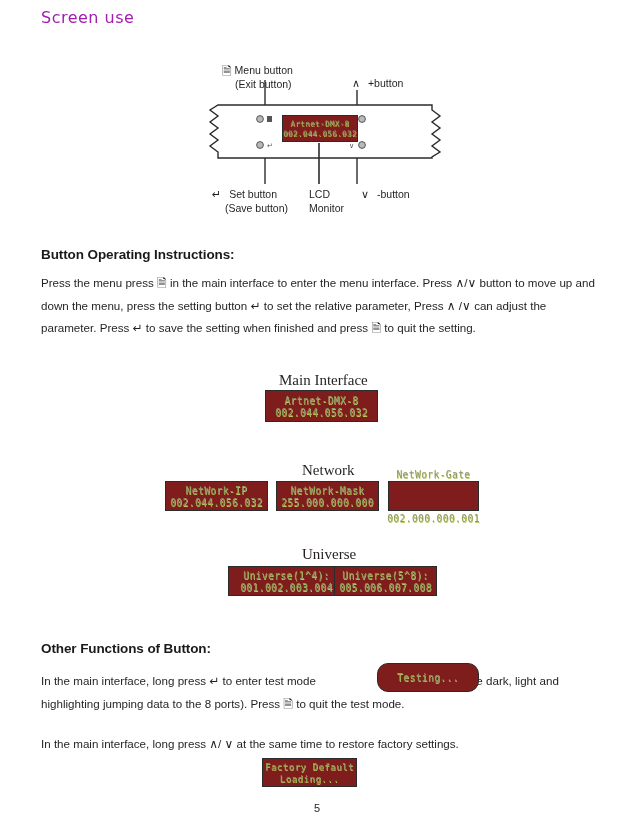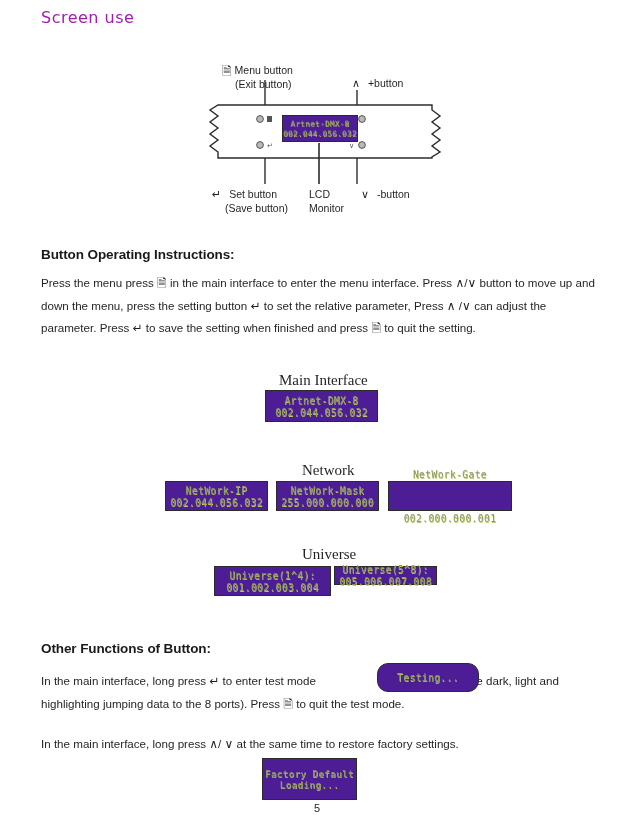--- a/index.html
+++ b/index.html
@@ -64,21 +64,21 @@
   }
   .glyph-doc {
     display: inline-block;
     font-size: 12px;
     line-height: 10px;
     vertical-align: -1px;
   }
 
   
   .lcd {
-    background: #4c1d95;
+    background: #7f1d1d;
     border: 1.5px solid #2b2b2b;
     box-sizing: border-box;
     font-family: "DejaVu Sans Mono", monospace;
     color: #8d9a63;
     text-shadow: 0.5px 0.5px 0 #b8c75f;
     text-align: center;
     letter-spacing: 0.4px;
     display: flex;
     flex-direction: column;
     align-items: center;
@@ -139,37 +139,37 @@
     font-size: 9.6px;
     padding-top: 1px;
   }
 
   .t-main { left: 279px; top: 372px; }
   .lcd-main { left: 265px; top: 390px; width: 113px; height: 32px; }
 
   .t-network { left: 302px; top: 462px; }
   .lcd-net1 { left: 165px; top: 481px; width: 103px; height: 30px; }
   .lcd-net2 { left: 276px; top: 481px; width: 103px; height: 30px; }
-  .lcd-net3 { left: 388px; top: 481px; width: 124px; height: 30px; gap: 32px; }
+  .lcd-net3 { left: 388px; top: 481px; width: 91px; height: 30px; gap: 32px; }
 
   .t-universe { left: 302px; top: 546px; }
-  .lcd-uni1 { left: 214px; top: 566px; width: 117px; height: 30px; }
-  .lcd-uni2 { left: 334px; top: 566px; width: 103px; height: 19px; }
+  .lcd-uni1 { left: 228px; top: 566px; width: 117px; height: 30px; }
+  .lcd-uni2 { left: 334px; top: 566px; width: 103px; height: 30px; }
 
   .lcd-testing {
     position: absolute;
     left: 377px; top: 663px;
     width: 102px; height: 29px;
     font-size: 9.6px;
     border-radius: 11px;
   }
   .lcd-factory {
     position: absolute;
     left: 262px; top: 758px;
-    width: 95px; height: 42px;
+    width: 95px; height: 29px;
     font-size: 9.2px;
   }
 
   .page-number {
     position: absolute;
     left: 0; right: 0;
     top: 802px;
     text-align: center;
     font-size: 11px;
     color: #231f20;

